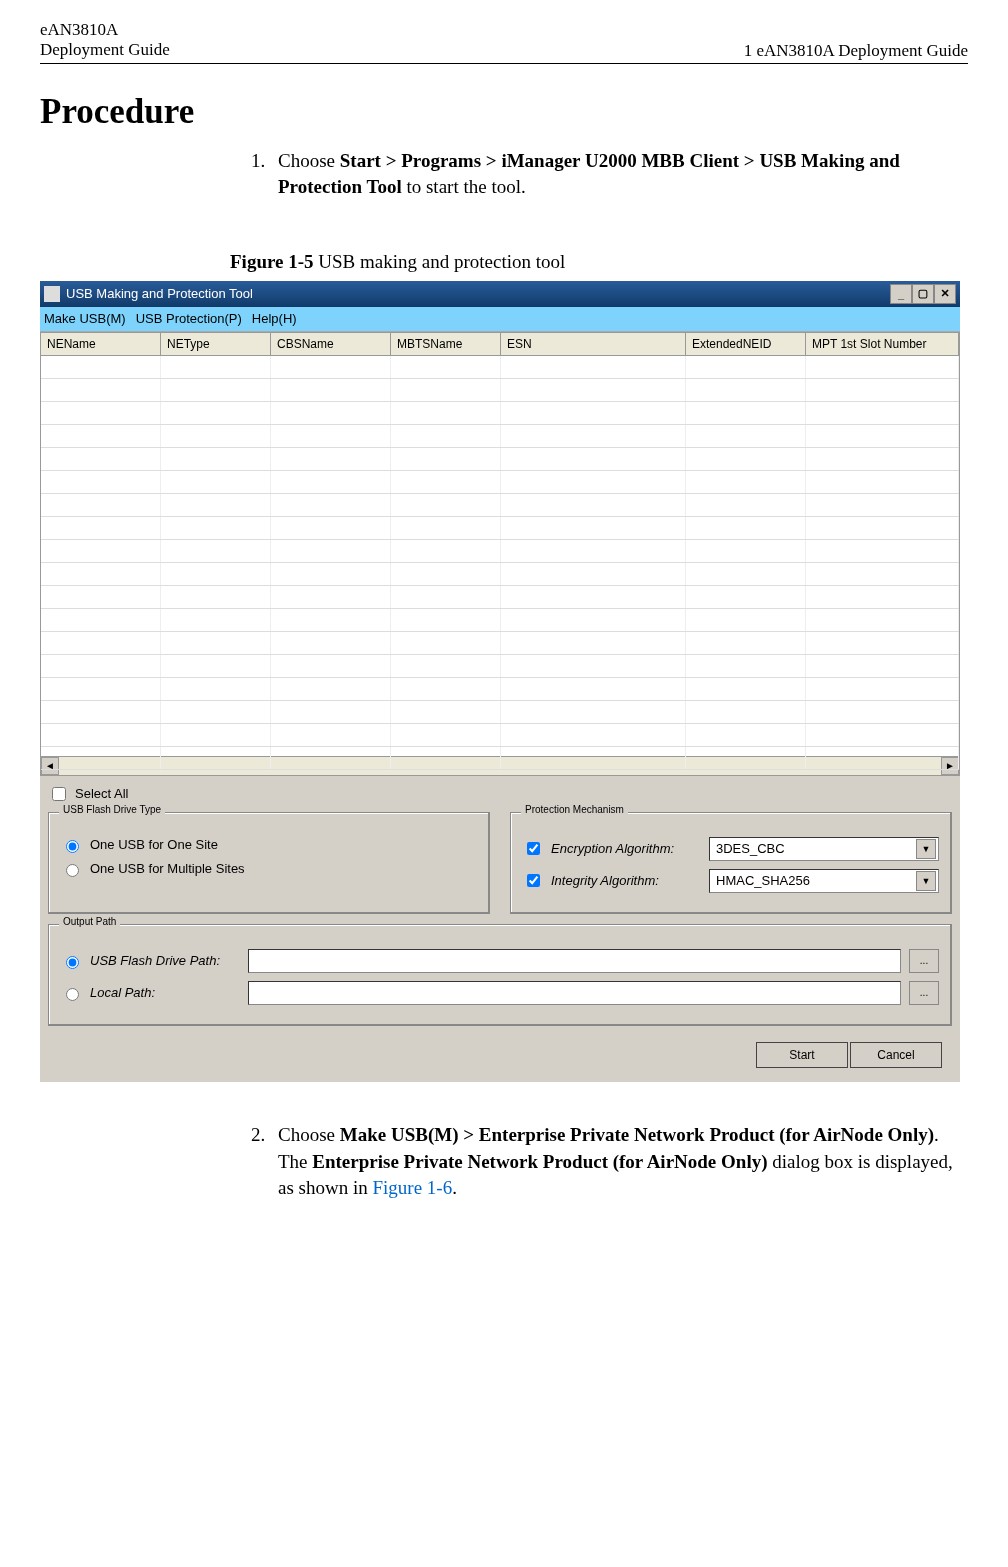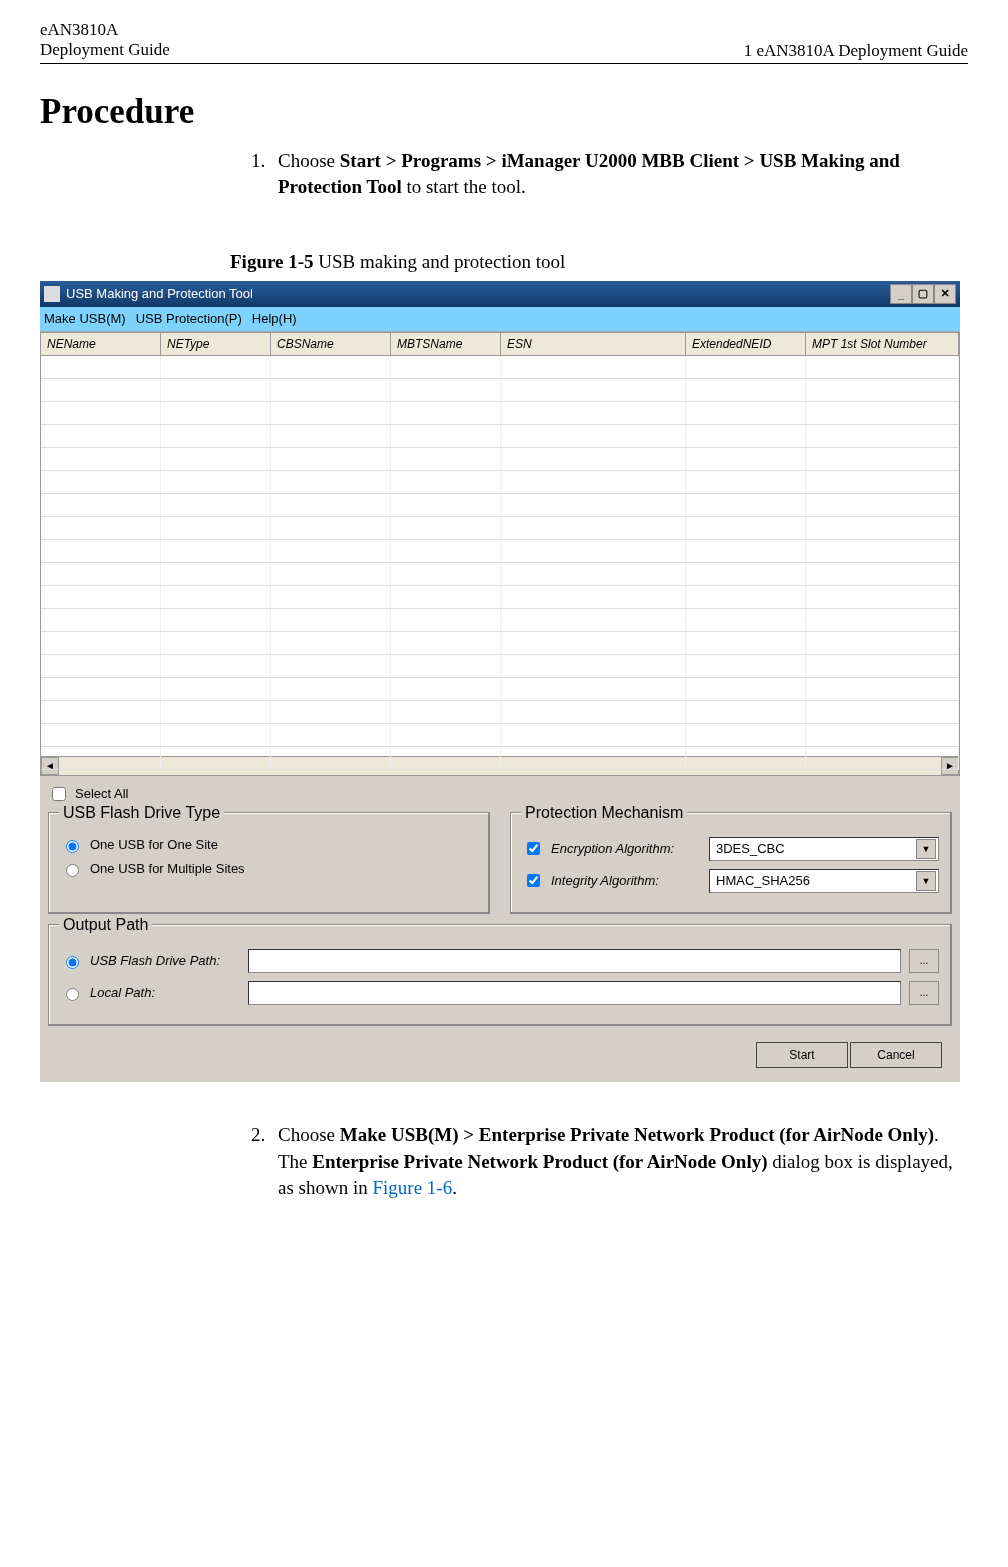--- a/index.html
+++ b/index.html
@@ -70,21 +70,21 @@
     background: #7dd3fc; color: #000; height: 24px;
     display:flex; align-items:center; padding-left:4px; gap: 10px;
     border-bottom: 1px solid #aaa;
   }
   .table-wrap { background:#fff; border:1px solid #999; }
   .grid-header {
     display:flex; background:#ece9d8; border-bottom:1px solid #999;
   }
   .grid-header div {
     border-right:1px solid #999; padding:4px 6px; font-size:12px;
-    box-sizing:border-box; overflow:hidden; white-space:nowrap;font-style:italic;
+    box-sizing:border-box; overflow:hidden; white-space:nowrap;
   }
   .grid-body { height: 400px; background:#fff; position:relative; }
   .grid-rows div.row {
     height:22px; border-bottom:1px solid #ddd; display:flex;
   }
   .grid-rows div.row span {
     border-right:1px solid #eee; box-sizing:border-box; display:block;
   }
   .hscroll {
     height:18px; background:#ece9d8; display:flex; justify-content:space-between;
@@ -99,21 +99,21 @@
   .chk { display:flex; align-items:center; gap:6px; margin-bottom:8px; }
   .chk input { width:14px; height:14px; }
   .groupbox {
     border:1px solid #fff; border-top-color:#888; border-left-color:#888;
     padding:16px 12px 12px 12px; position:relative; margin-bottom:10px;
     box-shadow: inset -1px -1px 0 #888, inset 1px 1px 0 #fff;
     border:1px solid #888;
   }
   .groupbox-label {
     position:absolute; top:-9px; left:10px; background:#d4d0c8; padding:0 4px;
-    font-size:16px;
+    font-size:10px;
   }
   .two-col { display:flex; gap:20px; }
   .two-col > div { flex:1; }
   .radio-row, .field-row { display:flex; align-items:center; gap:8px; margin:8px 0; }
   .field-row label { width:150px;font-style:italic; }
   .dropdown {
     flex:1; height:22px; background:#fff; border:1px inset #888;
     display:flex; align-items:center; justify-content:space-between; padding:0 2px 0 6px;
   }
   .dropdown-btn {

